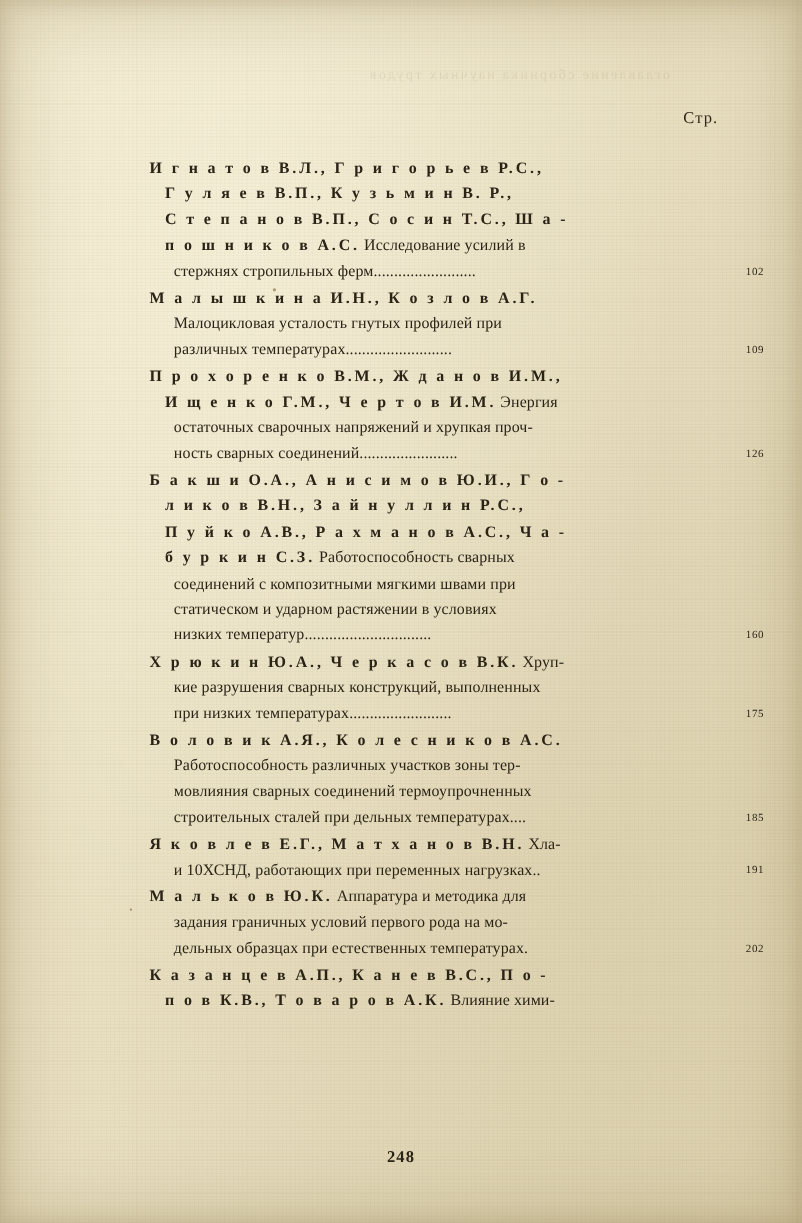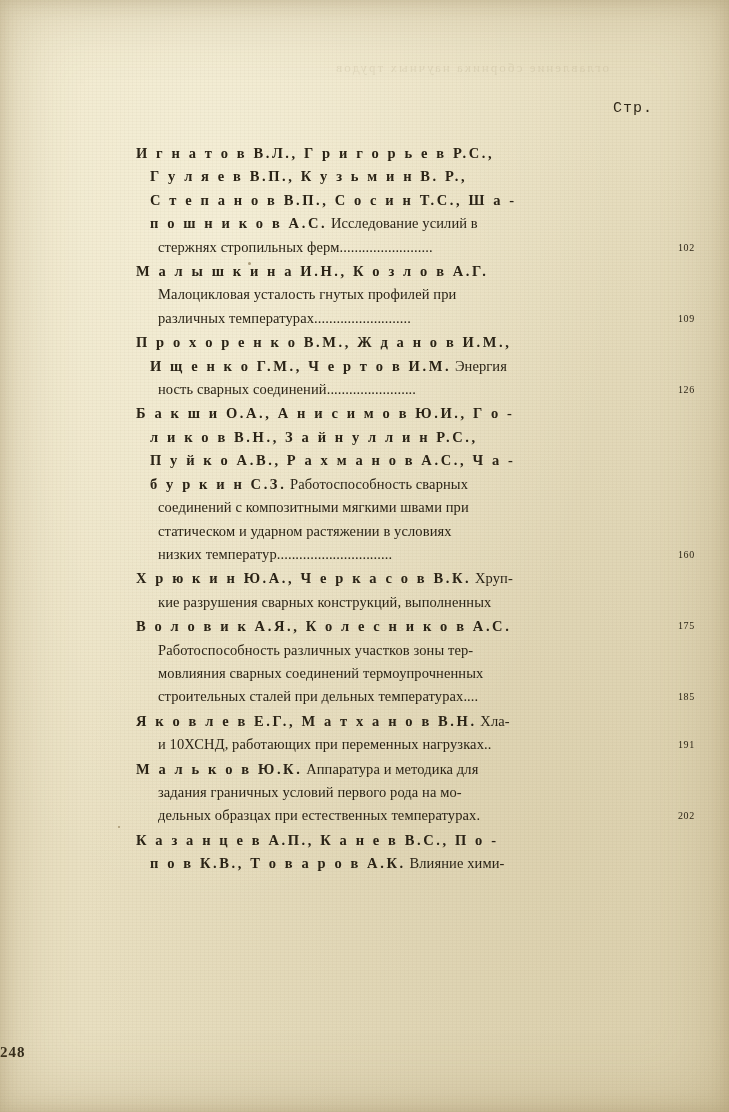--- a/index.html
+++ b/index.html
@@ -66,21 +66,20 @@
     height: 1112px;
   }
 
   .stp {
     position: absolute;
     right: 76px;
     top: 100px;
     font-size: 15px;
     letter-spacing: 1px;
     color: #2f2718;
-    font-family: Liberation Mono, monospace;
   }
 
   .toc {
     position: absolute;
     left: 136px;
     top: 142px;
     width: 524px;
   }
 
   .entry {
@@ -121,20 +120,21 @@
     font-size: 10px;
     letter-spacing: 0.6px;
     font-weight: 400;
   }
 
   .folio {
     position: absolute;
     left: 0;
     right: 0;
     top: 1044px;
+    text-align: center;
     font-size: 15px;
     letter-spacing: 1px;
     font-weight: 700;
     color: #2a2316;
   }
 
   
   .speck {
     position: absolute;
     width: 3px;
@@ -163,35 +163,36 @@
         <div class="line ind2"><span class="ti">стержнях стропильных ферм.........................</span><span class="pg">102</span></div>
       </div>
       <div class="entry">
         <div class="line ind0"><span class="au">М а л ы ш к и н а  И.Н.,   К о з л о в   А.Г.</span></div>
         <div class="line ind2"><span class="ti">Малоцикловая усталость гнутых профилей    при</span></div>
         <div class="line ind2"><span class="ti">различных температурах..........................</span><span class="pg">109</span></div>
       </div>
       <div class="entry">
         <div class="line ind0"><span class="au">П р о х о р е н к о  В.М.,   Ж д а н о в   И.М.,</span></div>
         <div class="line ind1"><span class="au">И щ е н к о  Г.М.,   Ч е р т о в  И.М.</span><span class="tib">  Энергия</span></div>
+        <div class="line ind2"><span class="ti">остаточных сварочных напряжений и хрупкая проч-</span></div>
         <div class="line ind2"><span class="ti">ность сварных соединений........................</span><span class="pg">126</span></div>
       </div>
       <div class="entry">
         <div class="line ind0"><span class="au">Б а к ш и  О.А.,   А н и с и м о в  Ю.И.,   Г о -</span></div>
         <div class="line ind1"><span class="au">л и к о в  В.Н.,   З а й н у л л и н  Р.С.,</span></div>
         <div class="line ind1"><span class="au">П у й к о  А.В.,   Р а х м а н о в  А.С.,   Ч а -</span></div>
         <div class="line ind1"><span class="au">б у р к и н  С.З.</span><span class="tib">  Работоспособность  сварных</span></div>
         <div class="line ind2"><span class="ti">соединений с композитными мягкими швами    при</span></div>
         <div class="line ind2"><span class="ti">статическом и ударном растяжении в условиях</span></div>
         <div class="line ind2"><span class="ti">низких температур...............................</span><span class="pg">160</span></div>
       </div>
       <div class="entry">
         <div class="line ind0"><span class="au">Х р ю к и н  Ю.А.,   Ч е р к а с о в  В.К.</span><span class="tib">  Хруп-</span></div>
         <div class="line ind2"><span class="ti">кие разрушения сварных конструкций, выполненных</span></div>
-        <div class="line ind2"><span class="pg">175</span></div>
+        <div class="line ind2"><span class="ti">при низких температурах.........................</span><span class="pg">175</span></div>
       </div>
       <div class="entry">
         <div class="line ind0"><span class="au">В о л о в и к  А.Я.,   К о л е с н и к о в  А.С.</span></div>
         <div class="line ind2"><span class="ti">Работоспособность различных участков зоны  тер-</span></div>
         <div class="line ind2"><span class="ti">мовлияния сварных соединений термоупрочненных</span></div>
         <div class="line ind2"><span class="ti">строительных сталей при дельных температурах....</span><span class="pg">185</span></div>
       </div>
       <div class="entry">
         <div class="line ind0"><span class="au">Я к о в л е в  Е.Г.,   М а т х а н о в  В.Н.</span><span class="tib"> Хла-</span></div>
         <div class="line ind2"><span class="ti">и 10ХСНД, работающих при переменных нагрузках..</span><span class="pg">191</span></div>

